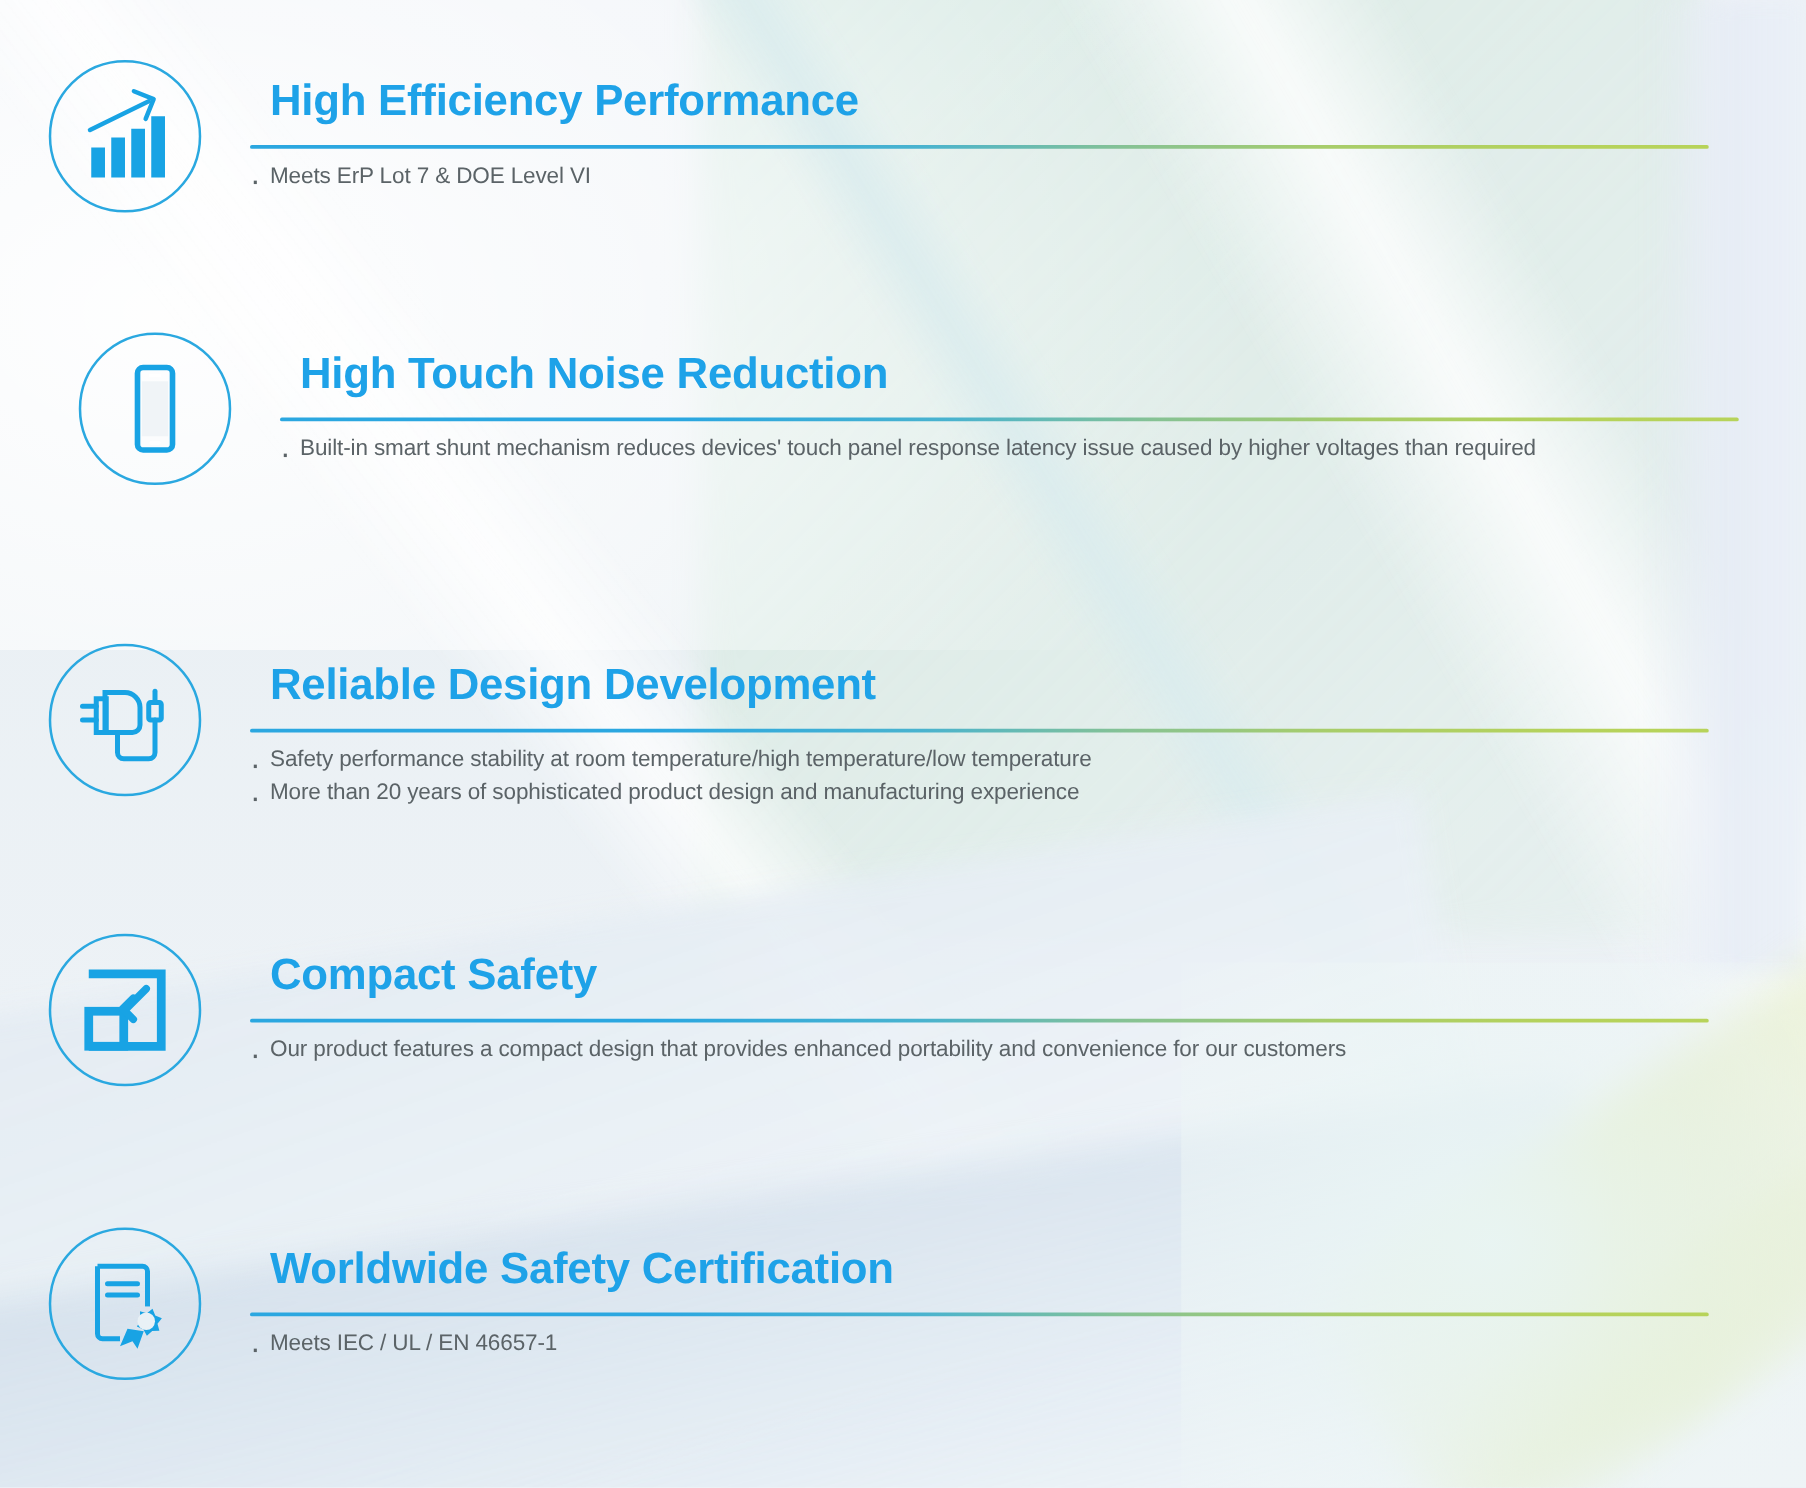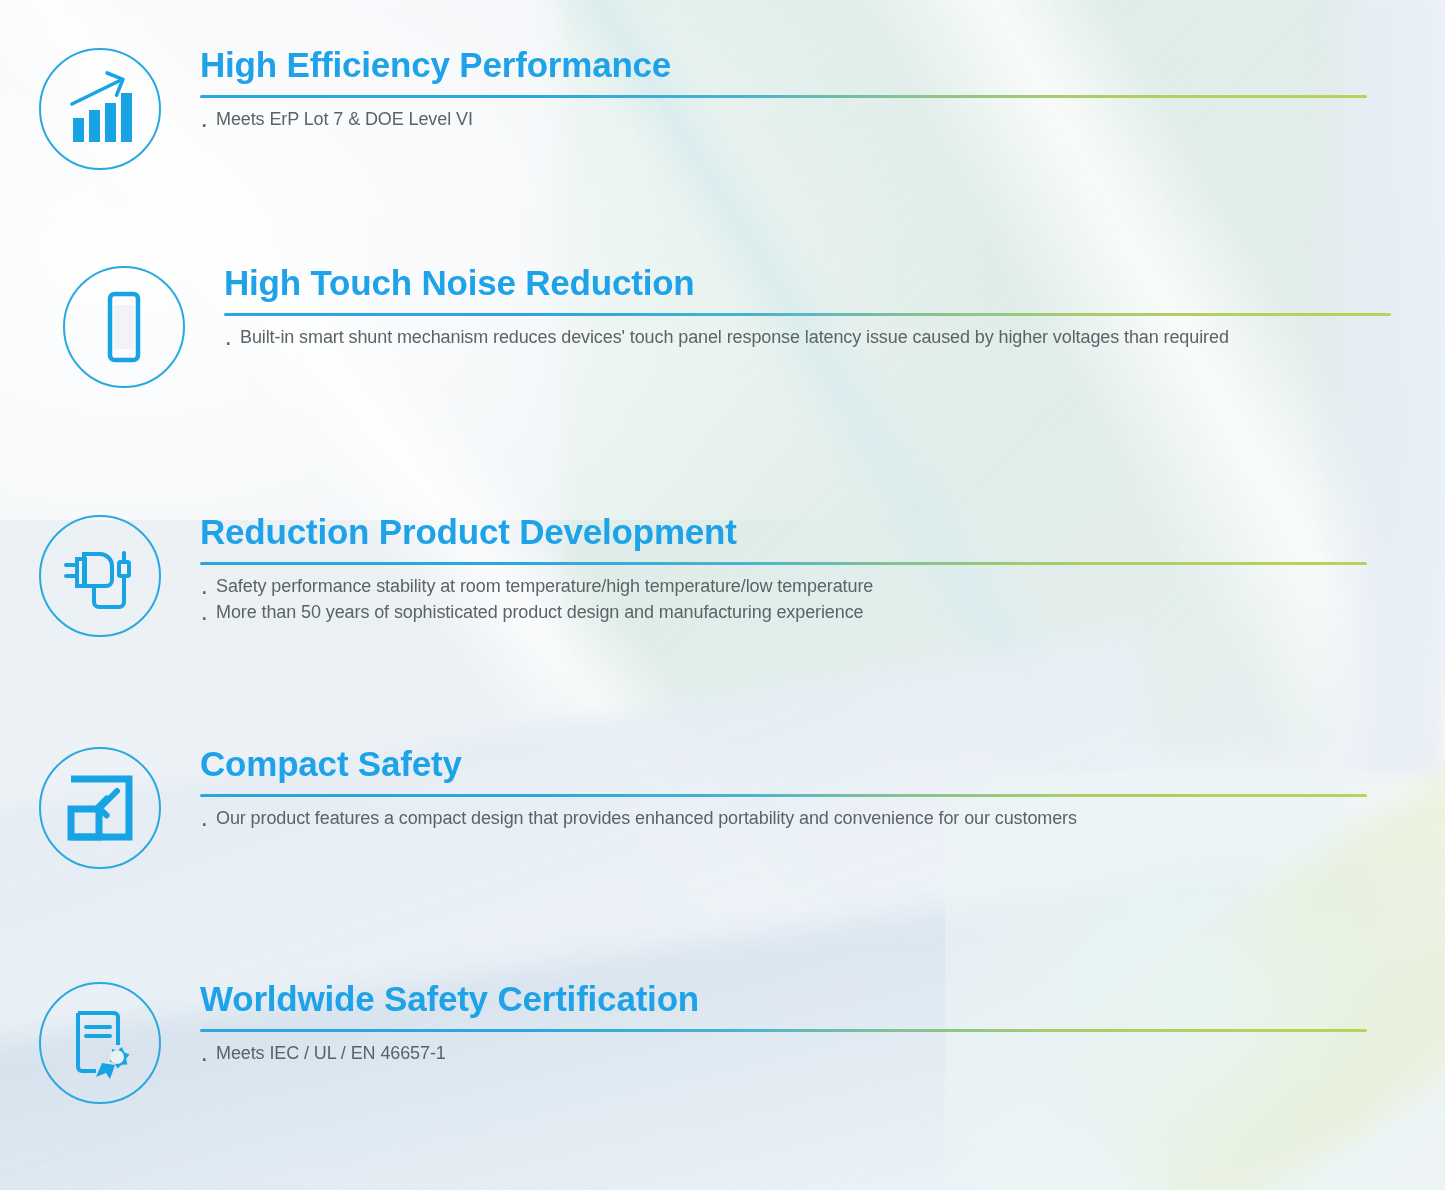--- a/index.html
+++ b/index.html
@@ -171,21 +171,21 @@
   .feature-body {
     flex: 1 1 auto;
     padding-right: 78px;
   }
   .feature-title {
     font-size: 35px;
     font-weight: bold;
     color: #1ea2e8;
     letter-spacing: -0.2px;
     line-height: 1.08;
-    margin: 0;
+    margin: 16px;
     white-space: nowrap;
   }
   .divider {
     height: 3px;
     margin-top: 11px;
     margin-bottom: 9px;
     background: linear-gradient(90deg,
         #2ba7e0 0%,
         #2ba7e0 28%,
         #49b3cf 46%,
@@ -296,25 +296,25 @@
             <rect x="17" y="23" width="8" height="27" fill="none" stroke="#18a3e4" stroke-width="4"></rect>
             <line x1="6" y1="29" x2="17" y2="29" stroke="#18a3e4" stroke-width="4" stroke-linecap="round"></line>
             <line x1="6" y1="40" x2="17" y2="40" stroke="#18a3e4" stroke-width="4" stroke-linecap="round"></line>
             <path d="M34 50 V66 a5 5 0 0 0 5 5 H59 a5 5 0 0 0 5 -5 V40" fill="none" stroke="#18a3e4" stroke-width="4" stroke-linecap="round" stroke-linejoin="round"></path>
             <rect x="59" y="26" width="10" height="14" rx="1.5" fill="none" stroke="#18a3e4" stroke-width="4"></rect>
             <line x1="64" y1="17" x2="64" y2="26" stroke="#18a3e4" stroke-width="4" stroke-linecap="round"></line>
           </svg>
         </div>
       </div>
       <div class="feature-body">
-        <h2 class="feature-title">Reduction Product Development</h2>
+        <h2 class="feature-title">Reliable Design Development</h2>
         <div class="divider"></div>
         <ul class="feature-lines">
           <li>Safety performance stability at room temperature/high temperature/low temperature</li>
-          <li>More than 50 years of sophisticated product  design and manufacturing experience</li>
+          <li>More than 20 years of sophisticated product  design and manufacturing experience</li>
         </ul>
       </div>
     </div>
 
     <div class="feature" id="feature-3">
       <div class="icon-wrap">
         <div class="icon-circle">
           <svg width="74" height="74" viewBox="0 0 74 74">
             <path d="M8 8 H66 V66 H8" fill="none" stroke="#18a3e4" stroke-width="7" stroke-linejoin="miter"></path>
             <rect x="8" y="38" width="28" height="28" fill="none" stroke="#18a3e4" stroke-width="7"></rect>

